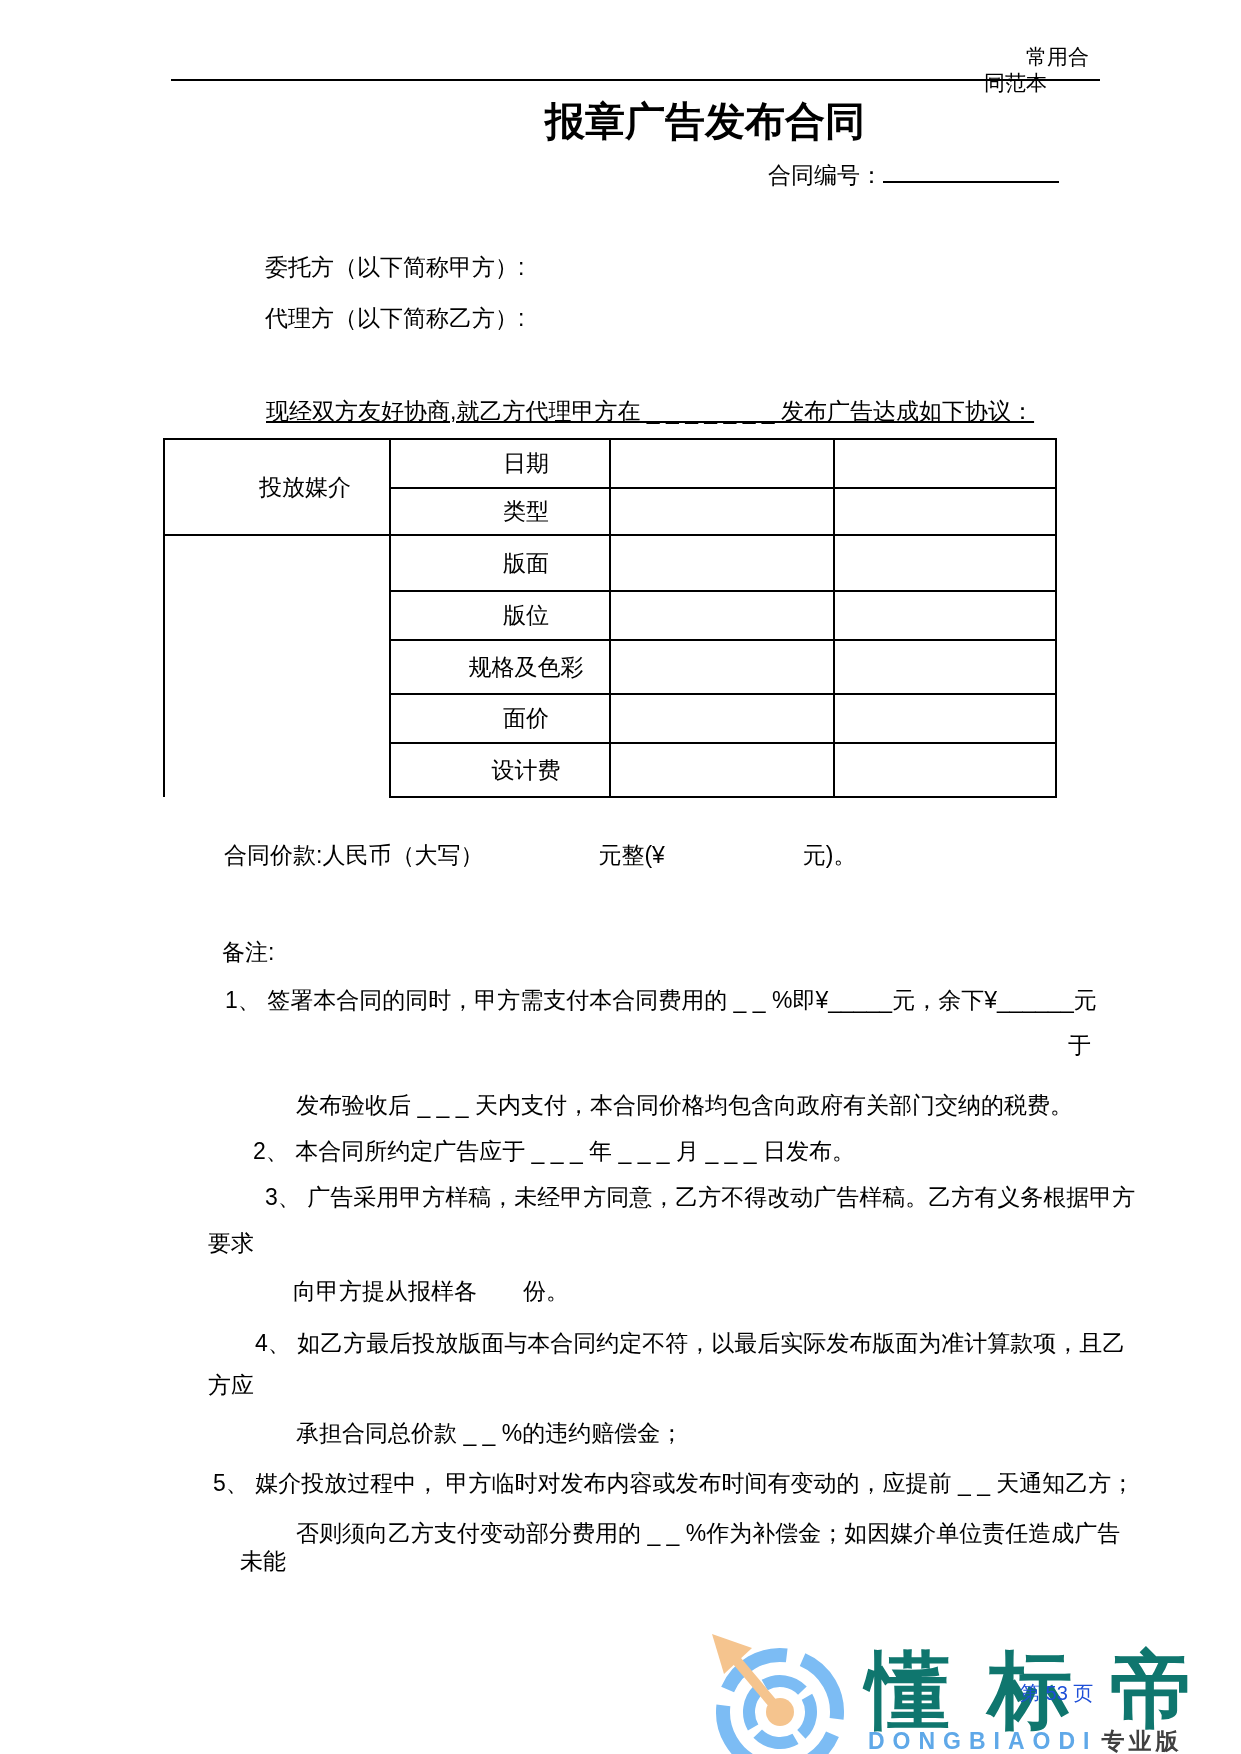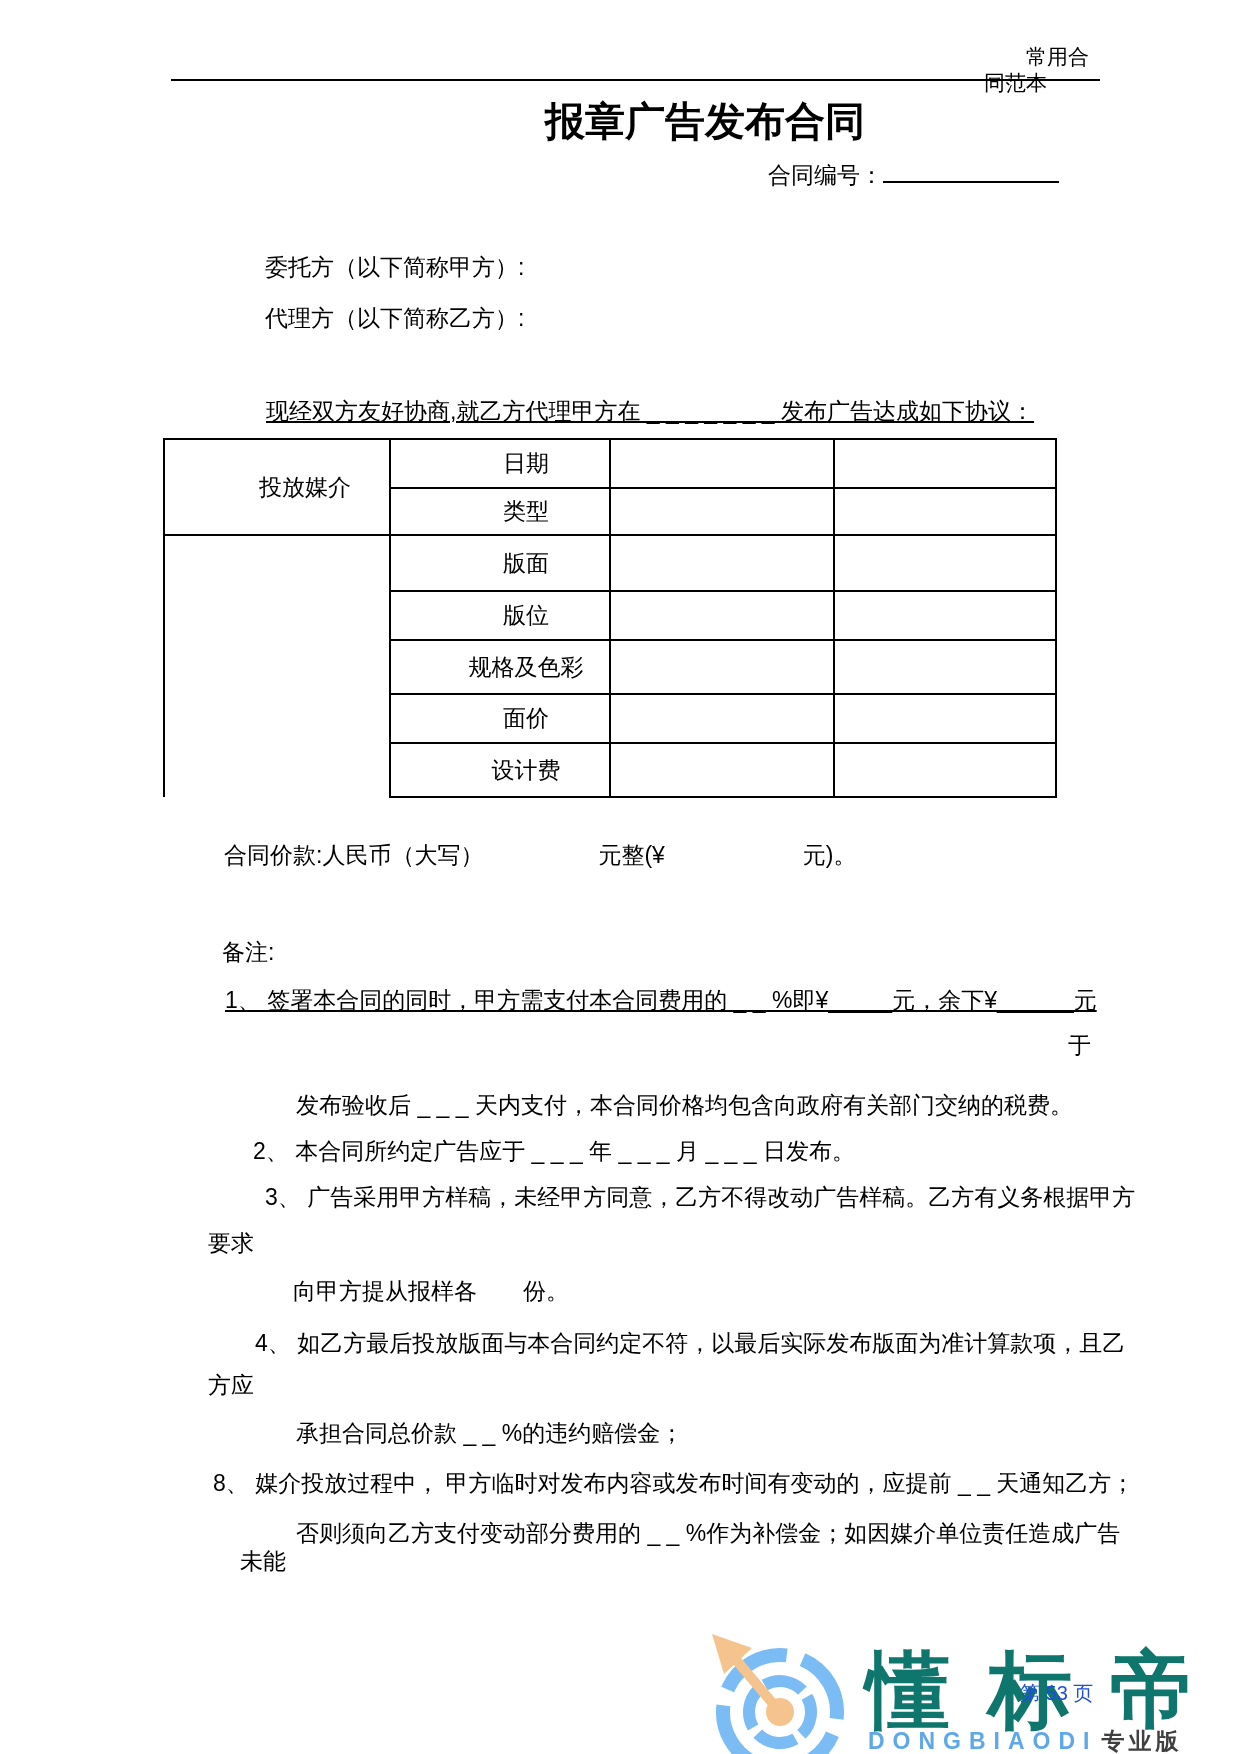--- a/index.html
+++ b/index.html
@@ -49,21 +49,21 @@
   .media-table td.merged-empty{border-bottom:none;}
   .media-table tr.h47 td{height:47px;}
   .media-table tr.h45 td{height:45px;}
   .media-table tr.h54 td{height:54px;}
   .media-table tr.h52 td{height:52px;}
 
   .price-line{position:absolute;left:224px;top:840px;font-size:23px;white-space:nowrap;}
   .remarks-heading{position:absolute;left:222px;top:937px;font-size:23px;}
 
   .rl{position:absolute;font-size:23px;white-space:nowrap;}
-  .rl-0{left:225px;top:985px;text-decoration:underline;}
+  .rl-0{left:225px;top:985px;}
   .rl-1{left:1068px;top:1030px;}
   .rl-2{left:296px;top:1090px;}
   .rl-3{left:253px;top:1136px;}
   .rl-4{left:265px;top:1182px;}
   .rl-5{left:208px;top:1228px;}
   .rl-6{left:293px;top:1276px;}
   .rl-7{left:255px;top:1328px;}
   .rl-8{left:208px;top:1370px;}
   .rl-9{left:296px;top:1418px;}
   .rl-10{left:213px;top:1468px;}
@@ -161,21 +161,21 @@
   <div class="rl rl-0">1、 签署本合同的同时，甲方需支付本合同费用的 _ _ %即¥_____元，余下¥______元</div>
   <div class="rl rl-1">于</div>
   <div class="rl rl-2">发布验收后 _ _ _ 天内支付，本合同价格均包含向政府有关部门交纳的税费。</div>
   <div class="rl rl-3">2、 本合同所约定广告应于 _ _ _ 年 _ _ _ 月 _ _ _ 日发布。</div>
   <div class="rl rl-4">3、 广告采用甲方样稿，未经甲方同意，乙方不得改动广告样稿。乙方有义务根据甲方</div>
   <div class="rl rl-5">要求</div>
   <div class="rl rl-6">向甲方提从报样各　　份。</div>
   <div class="rl rl-7">4、 如乙方最后投放版面与本合同约定不符，以最后实际发布版面为准计算款项，且乙</div>
   <div class="rl rl-8">方应</div>
   <div class="rl rl-9">承担合同总价款 _ _ %的违约赔偿金；</div>
-  <div class="rl rl-10">8、 媒介投放过程中， 甲方临时对发布内容或发布时间有变动的，应提前 _ _ 天通知乙方；</div>
+  <div class="rl rl-10">5、 媒介投放过程中， 甲方临时对发布内容或发布时间有变动的，应提前 _ _ 天通知乙方；</div>
   <div class="rl rl-11">否则须向乙方支付变动部分费用的 _ _ %作为补偿金；如因媒介单位责任造成广告</div>
   <div class="rl rl-12">未能</div>
 
   <svg class="wm-logo" viewBox="0 0 160 160">
 
     <circle cx="80" cy="80" r="57" fill="none" stroke="#7cbcf4" stroke-width="14" stroke-dasharray="73 16.5" transform="rotate(23 80 80)"></circle>
 
     <circle cx="80" cy="80" r="31" fill="none" stroke="#7cbcf4" stroke-width="12" stroke-dasharray="41 7.7" transform="rotate(60 80 80)"></circle>
 
     <line x1="26" y1="16" x2="80" y2="80" stroke="#f5c48e" stroke-width="10" stroke-linecap="round"></line>

